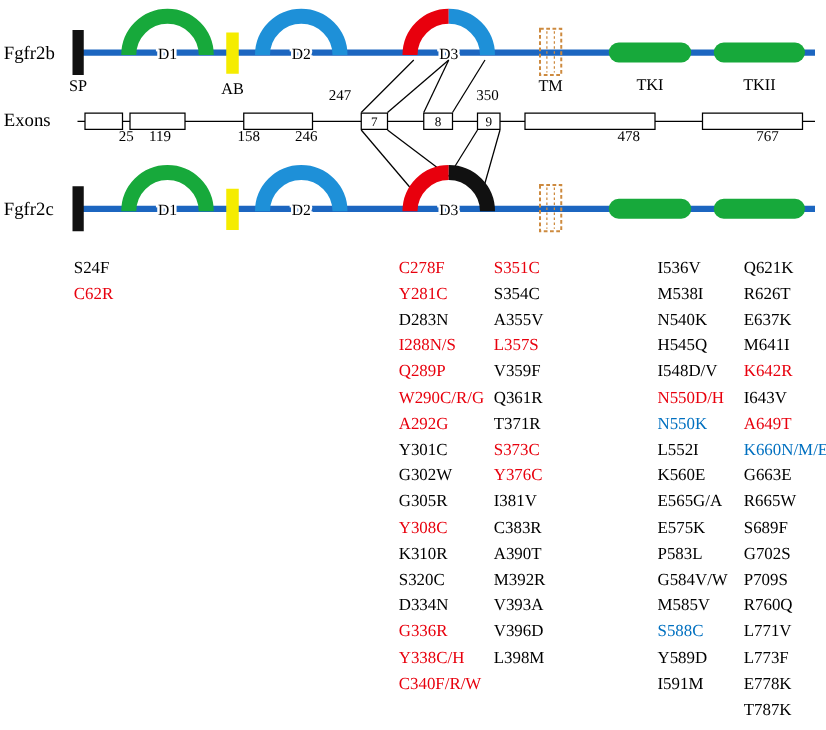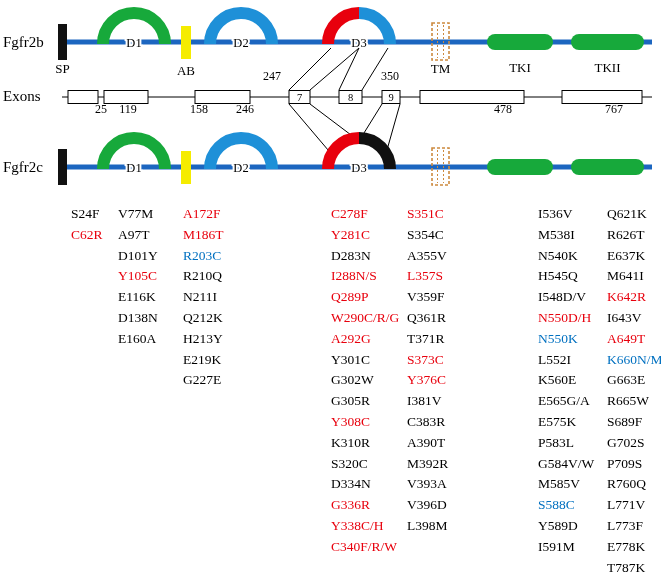--- a/index.html
+++ b/index.html
@@ -21,21 +21,21 @@
   .exon-line{stroke:#000;stroke-width:1;}
   .exon-box{fill:#fff;stroke:#000;stroke-width:1;}
   .conn{stroke:#000;stroke-width:1;fill:none;}
   .row-lbl{font:15px "Liberation Serif",serif;fill:#000;}
   .lbl{font:13px "Liberation Serif",serif;fill:#000;text-anchor:middle;}
   .dlbl{font:12.5px "Liberation Serif",serif;fill:#000;text-anchor:middle;
         paint-order:stroke;stroke:#fff;stroke-width:4;}
   .num{font:12px "Liberation Serif",serif;fill:#000;text-anchor:middle;}
   .ebx{font:10.5px "Liberation Serif",serif;fill:#000;text-anchor:middle;}
   
-  .mutations{position:absolute;left:16px;top:204px;width:529px;height:380px;}
+  .mutations{position:absolute;left:4px;top:204px;width:529px;height:380px;}
   .mcol{position:absolute;top:0;}
   .mcol[data-col="0"]{left:55px}
   .mcol[data-col="1"]{left:102px}
   .mcol[data-col="2"]{left:167px}
   .mcol[data-col="3"]{left:241px}
   .mcol[data-col="4"]{left:315px}
   .mcol[data-col="5"]{left:391px}
   .mcol[data-col="6"]{left:454px}
   .mcol[data-col="7"]{left:522px}
   .mcol[data-col="8"]{left:591px}
@@ -124,40 +124,20 @@
     <text x="134" y="172" class="dlbl">D1</text>
     <text x="241" y="172" class="dlbl">D2</text>
     <text x="359" y="172" class="dlbl">D3</text>
   </svg>
 
   <div class="mutations">
     <div class="mcol" data-col="0">
         <div class="mut k">S24F</div>
         <div class="mut r">C62R</div>
       </div>
-    <div class="mcol" data-col="1">
-        <div class="mut k">V77M</div>
-        <div class="mut k">A97T</div>
-        <div class="mut k">D101Y</div>
-        <div class="mut r">Y105C</div>
-        <div class="mut k">E116K</div>
-        <div class="mut k">D138N</div>
-        <div class="mut k">E160A</div>
-      </div>
-    <div class="mcol" data-col="2">
-        <div class="mut r">A172F</div>
-        <div class="mut r">M186T</div>
-        <div class="mut b">R203C</div>
-        <div class="mut k">R210Q</div>
-        <div class="mut k">N211I</div>
-        <div class="mut k">Q212K</div>
-        <div class="mut k">H213Y</div>
-        <div class="mut k">E219K</div>
-        <div class="mut k">G227E</div>
-      </div>
     <div class="mcol" data-col="4">
         <div class="mut r">C278F</div>
         <div class="mut r">Y281C</div>
         <div class="mut k">D283N</div>
         <div class="mut r">I288N/S</div>
         <div class="mut r">Q289P</div>
         <div class="mut r">W290C/R/G</div>
         <div class="mut r">A292G</div>
         <div class="mut k">Y301C</div>
         <div class="mut k">G302W</div>

